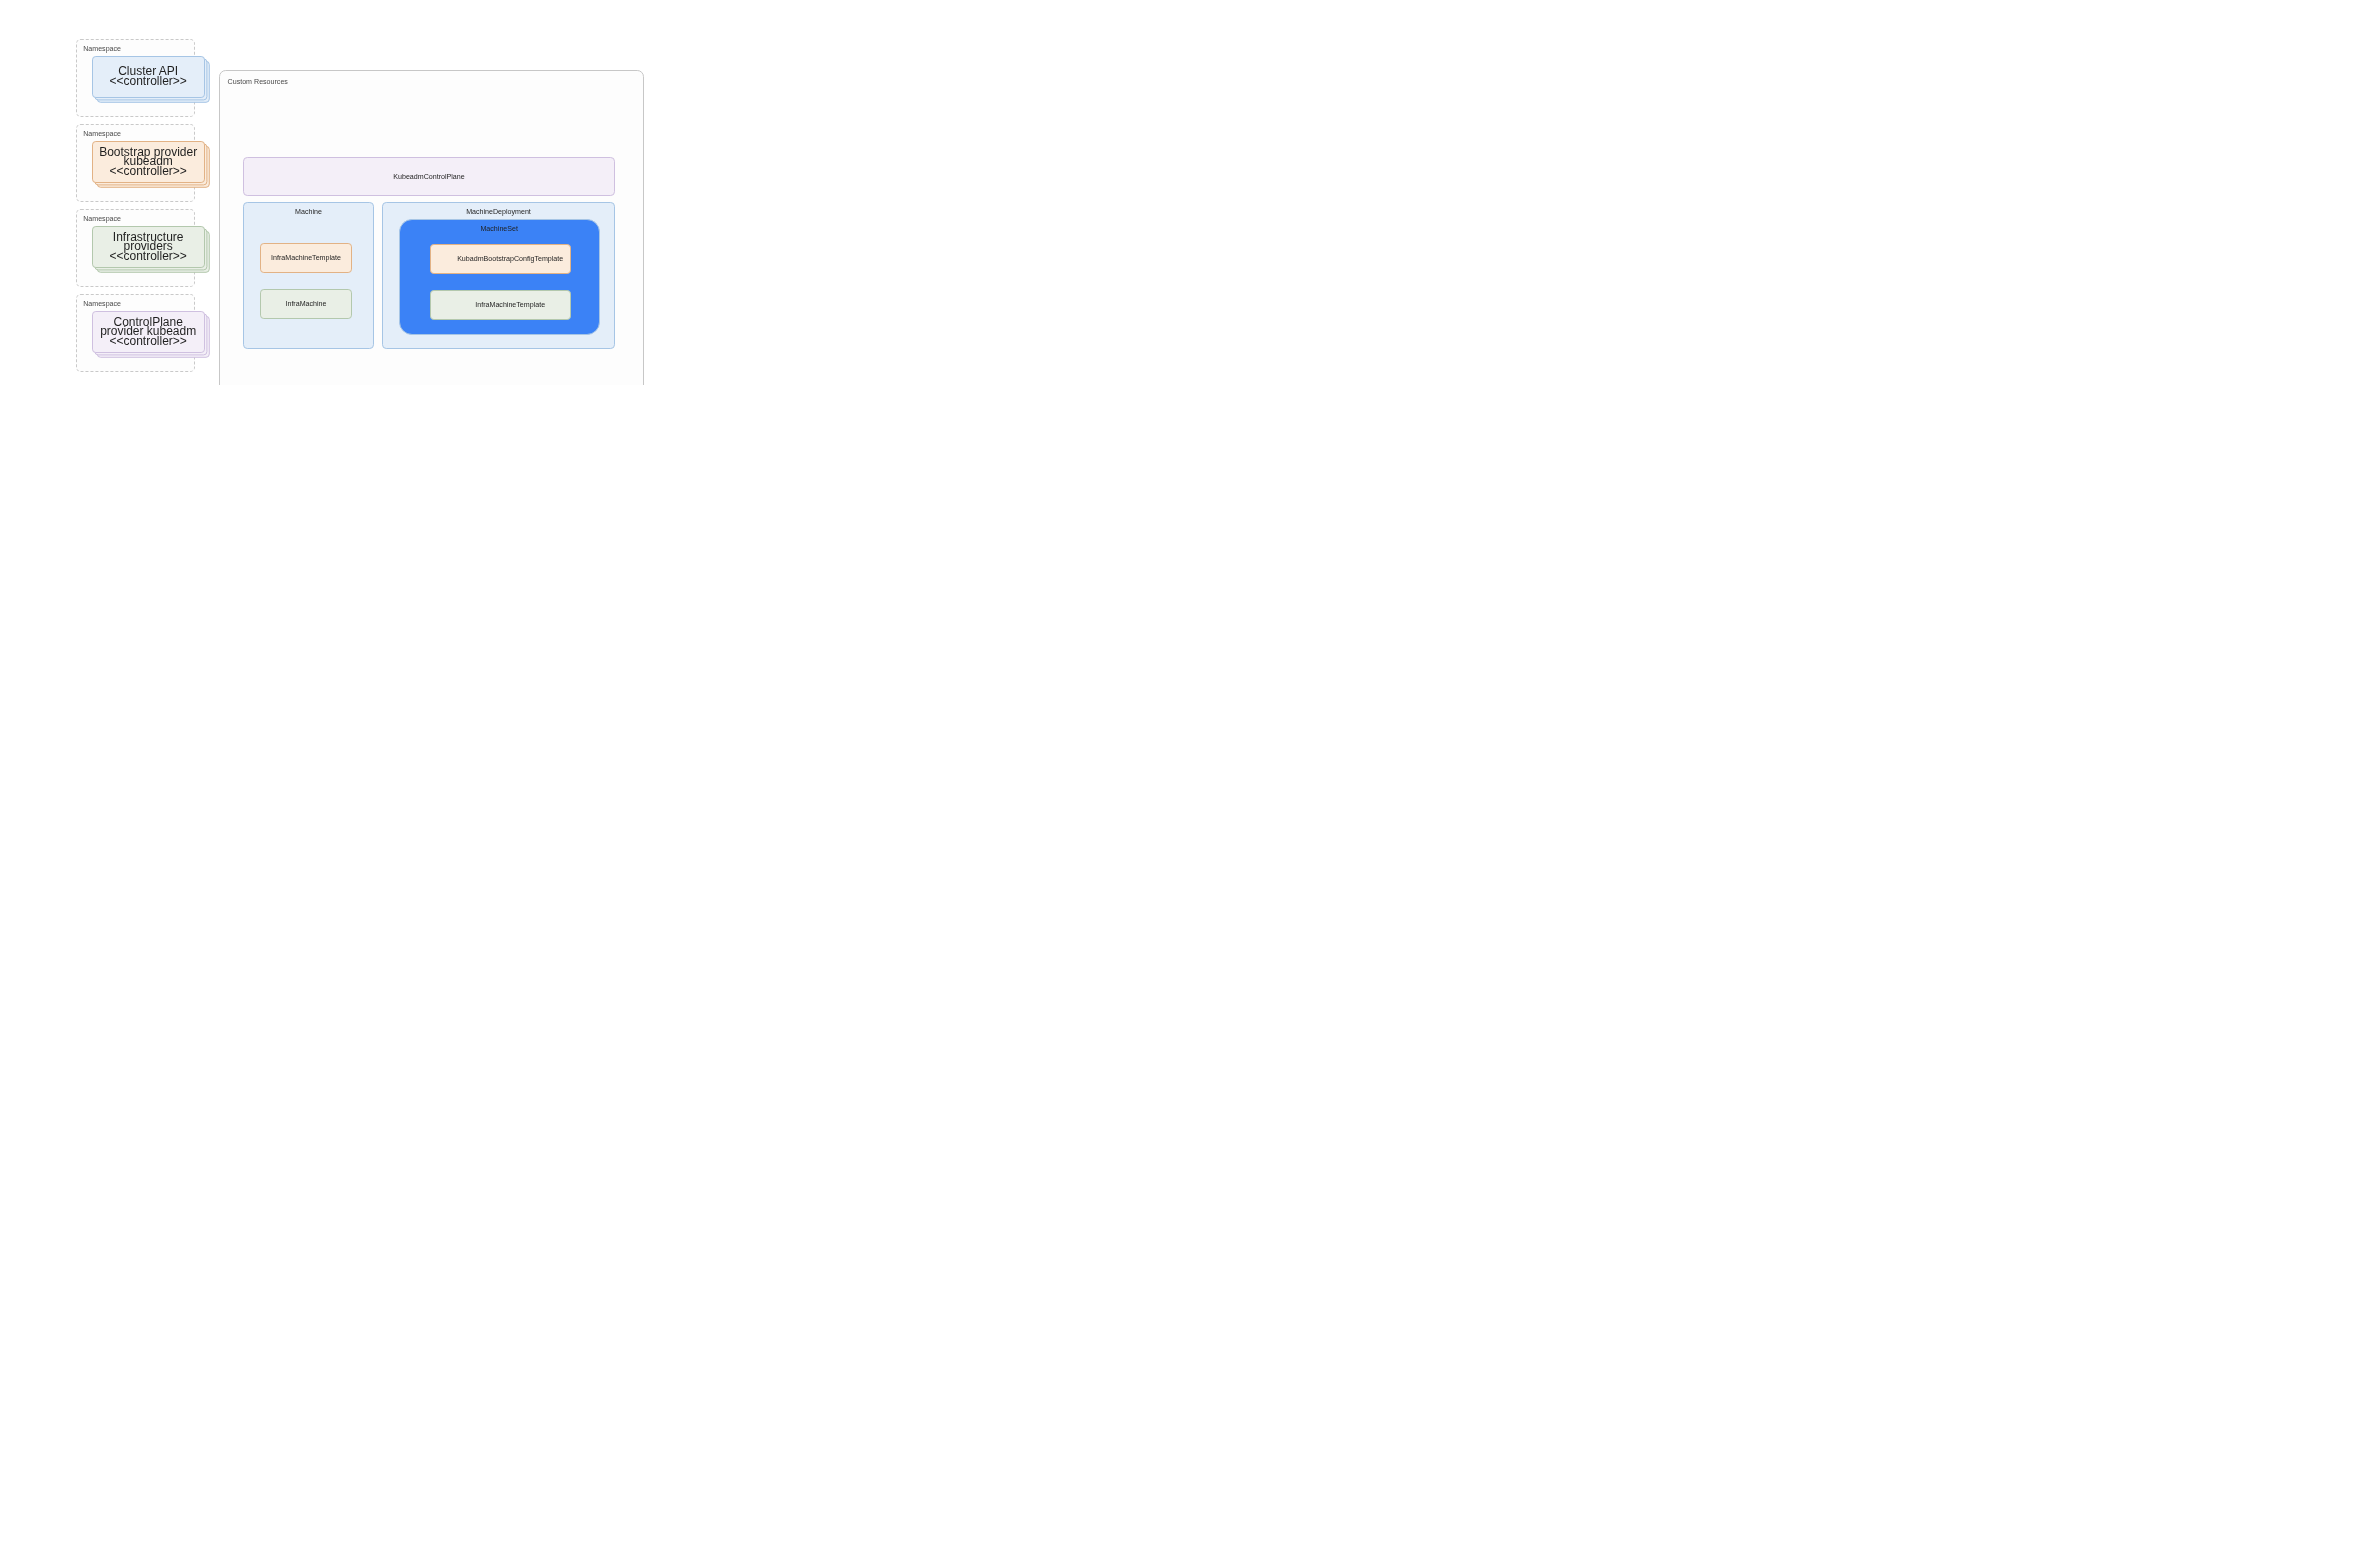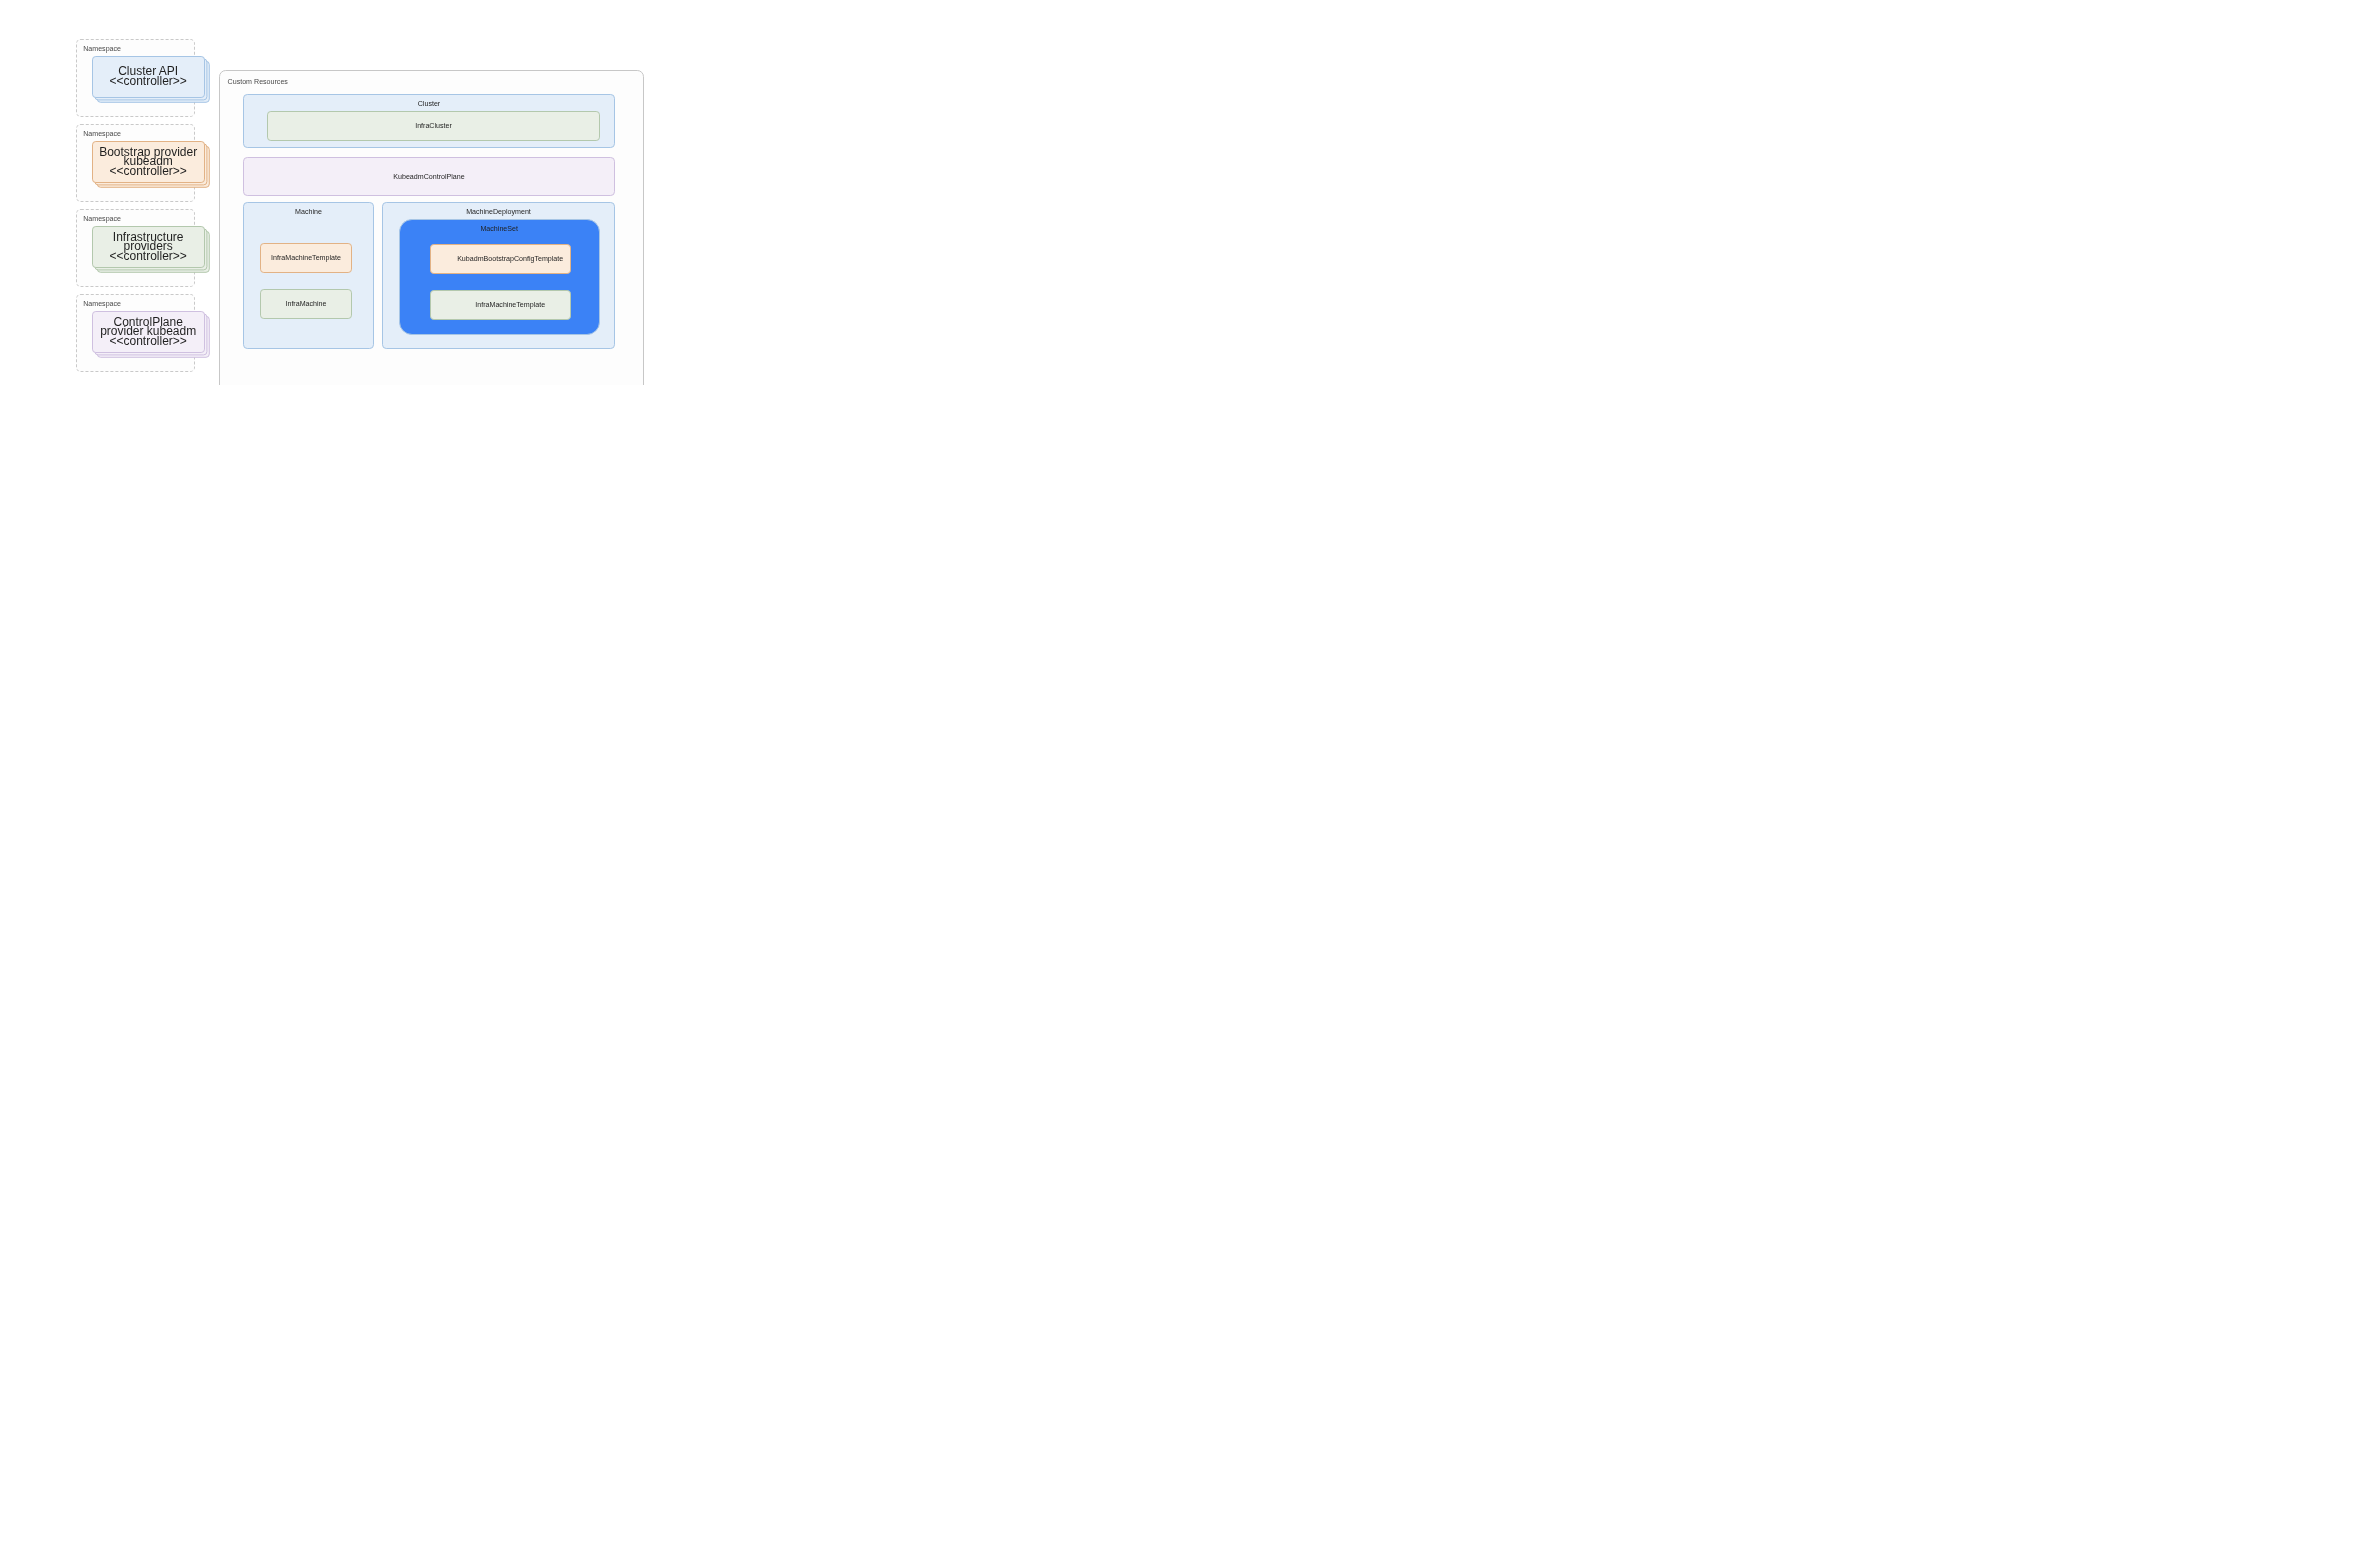--- a/index.html
+++ b/index.html
@@ -100,24 +100,20 @@
           <div class="card-sub">&lt;&lt;controller&gt;&gt;</div>
         </div>
       </div>
     </div>
 
   </div>
 
   <div class="cr-panel">
     <div class="panel-label">Custom Resources</div>
 
-    <div class="cr-box tone-blue cluster-box">
-      <div class="box-title">Cluster</div>
-      <div class="cluster-inner tone-green">InfraCluster</div>
-    </div>
 
     <div class="cr-box tone-purple kcp-box">KubeadmControlPlane</div>
 
     <div class="cr-box tone-blue machine-box">
       <div class="box-title">Machine</div>
       <div class="small-card sc-1 tone-orange">InfraMachineTemplate</div>
       <div class="small-card sc-2 tone-green">InfraMachine</div>
     </div>
 
     <div class="cr-box tone-blue md-box">

